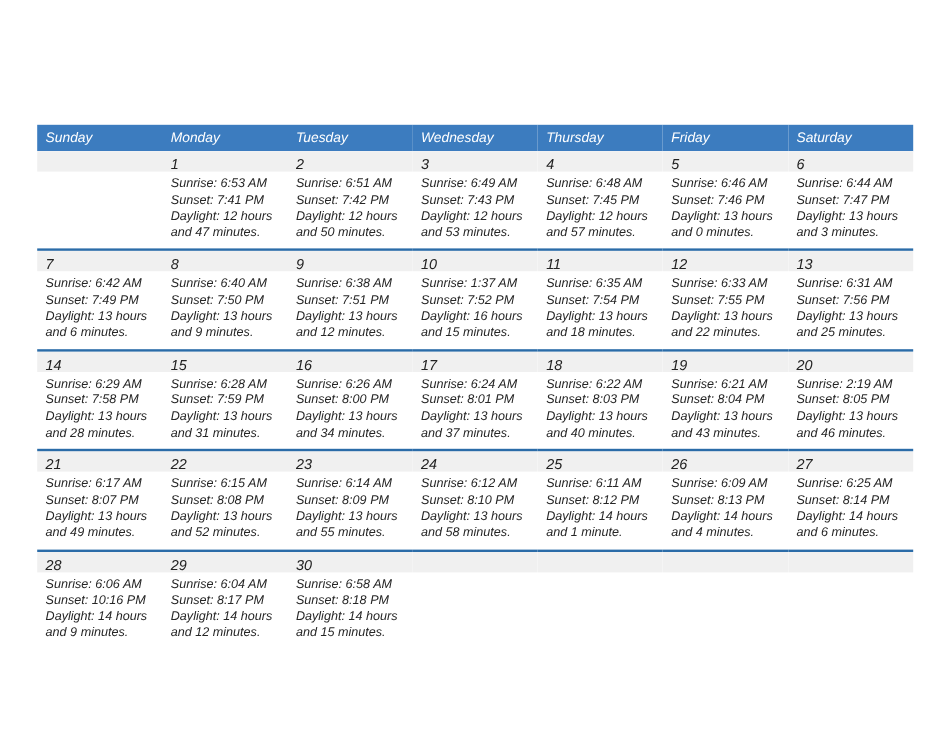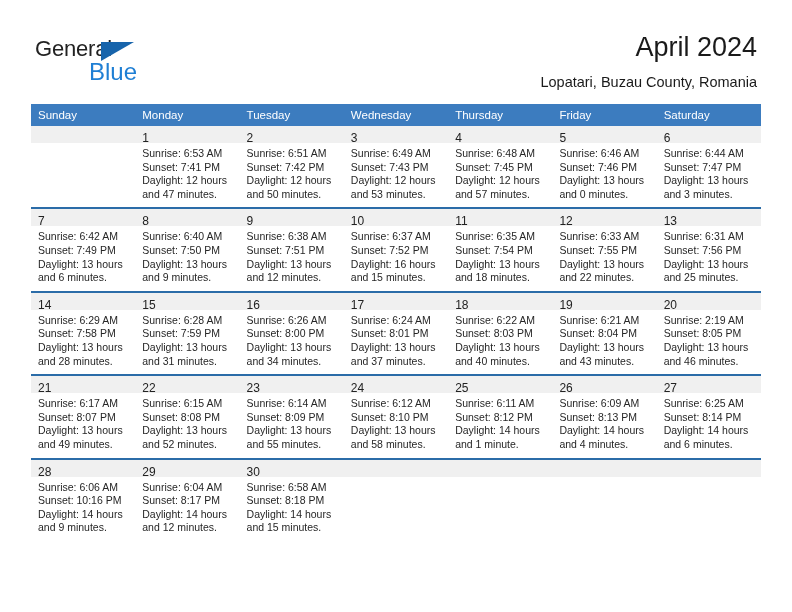--- a/index.html
+++ b/index.html
@@ -87,20 +87,21 @@
   .calendar {
     position: absolute;
     left: 31px;
     top: 104px;
     width: 730px;
   }
   table.cal {
     border-collapse: collapse;
     table-layout: fixed;
     width: 730px;
+    font-style: italic;
   }
   table.cal col { width: 104.2857px; }
 
   thead th {
     background: #3c7cbf;
     color: #ffffff;
     font-size: 11.5px;
     font-weight: normal;
     text-align: left;
     padding: 5px 0 5px 7px;
@@ -140,34 +141,20 @@
     color: #262626;
   }
   .details div { white-space: nowrap; }
   .details .daylight { white-space: normal; }
 </style>
 </head>
 <body>
 
 <div class="page">
 
-  <div class="header">
-
-    <div class="logo">
-      <span class="logo-general">General</span>
-      <span class="logo-triangle"></span>
-      <span class="logo-blue">Blue</span>
-    </div>
-
-    <div class="title-block">
-      <div class="cal-title">April 2024</div>
-      <div class="cal-subtitle">Lopatari, Buzau County, Romania</div>
-    </div>
-
-  </div>
 
   <div class="calendar">
     <table class="cal">
       <colgroup>
         <col>
           <col>
           <col>
           <col>
           <col>
           <col>
@@ -259,21 +246,21 @@
               <div class="daynum-band"><span class="daynum">9</span></div>
               <div class="details">
                 <div>Sunrise: 6:38 AM</div>
                 <div>Sunset: 7:51 PM</div>
                 <div class="daylight">Daylight: 13 hours and 12 minutes.</div>
               </div>
             </td>
             <td class="daycell">
               <div class="daynum-band"><span class="daynum">10</span></div>
               <div class="details">
-                <div>Sunrise: 6:37 AM</div>
+                <div>Sunrise: 1:37 AM</div>
                 <div>Sunset: 7:52 PM</div>
                 <div class="daylight">Daylight: 16 hours and 15 minutes.</div>
               </div>
             </td>
             <td class="daycell">
               <div class="daynum-band"><span class="daynum">11</span></div>
               <div class="details">
                 <div>Sunrise: 6:35 AM</div>
                 <div>Sunset: 7:54 PM</div>
                 <div class="daylight">Daylight: 13 hours and 18 minutes.</div>

